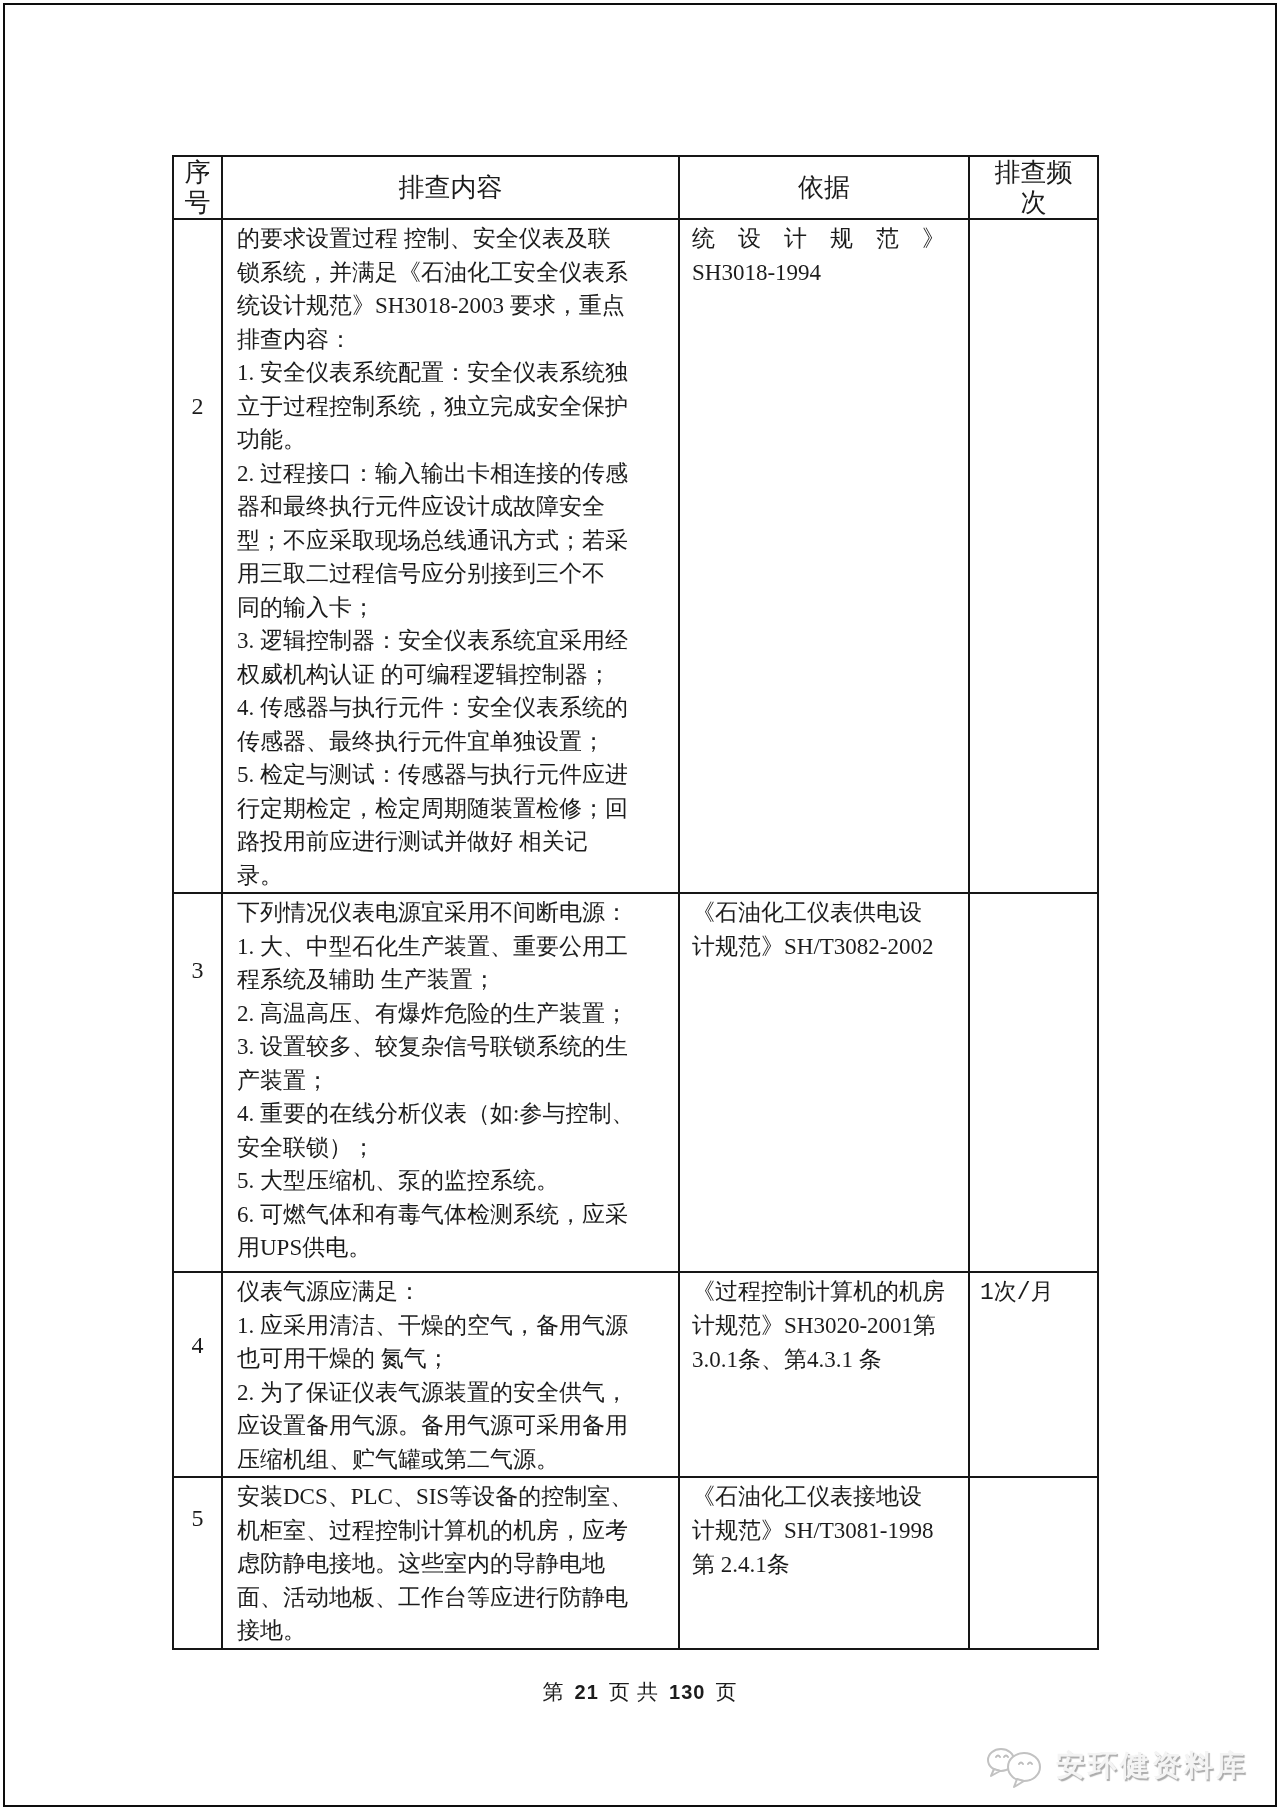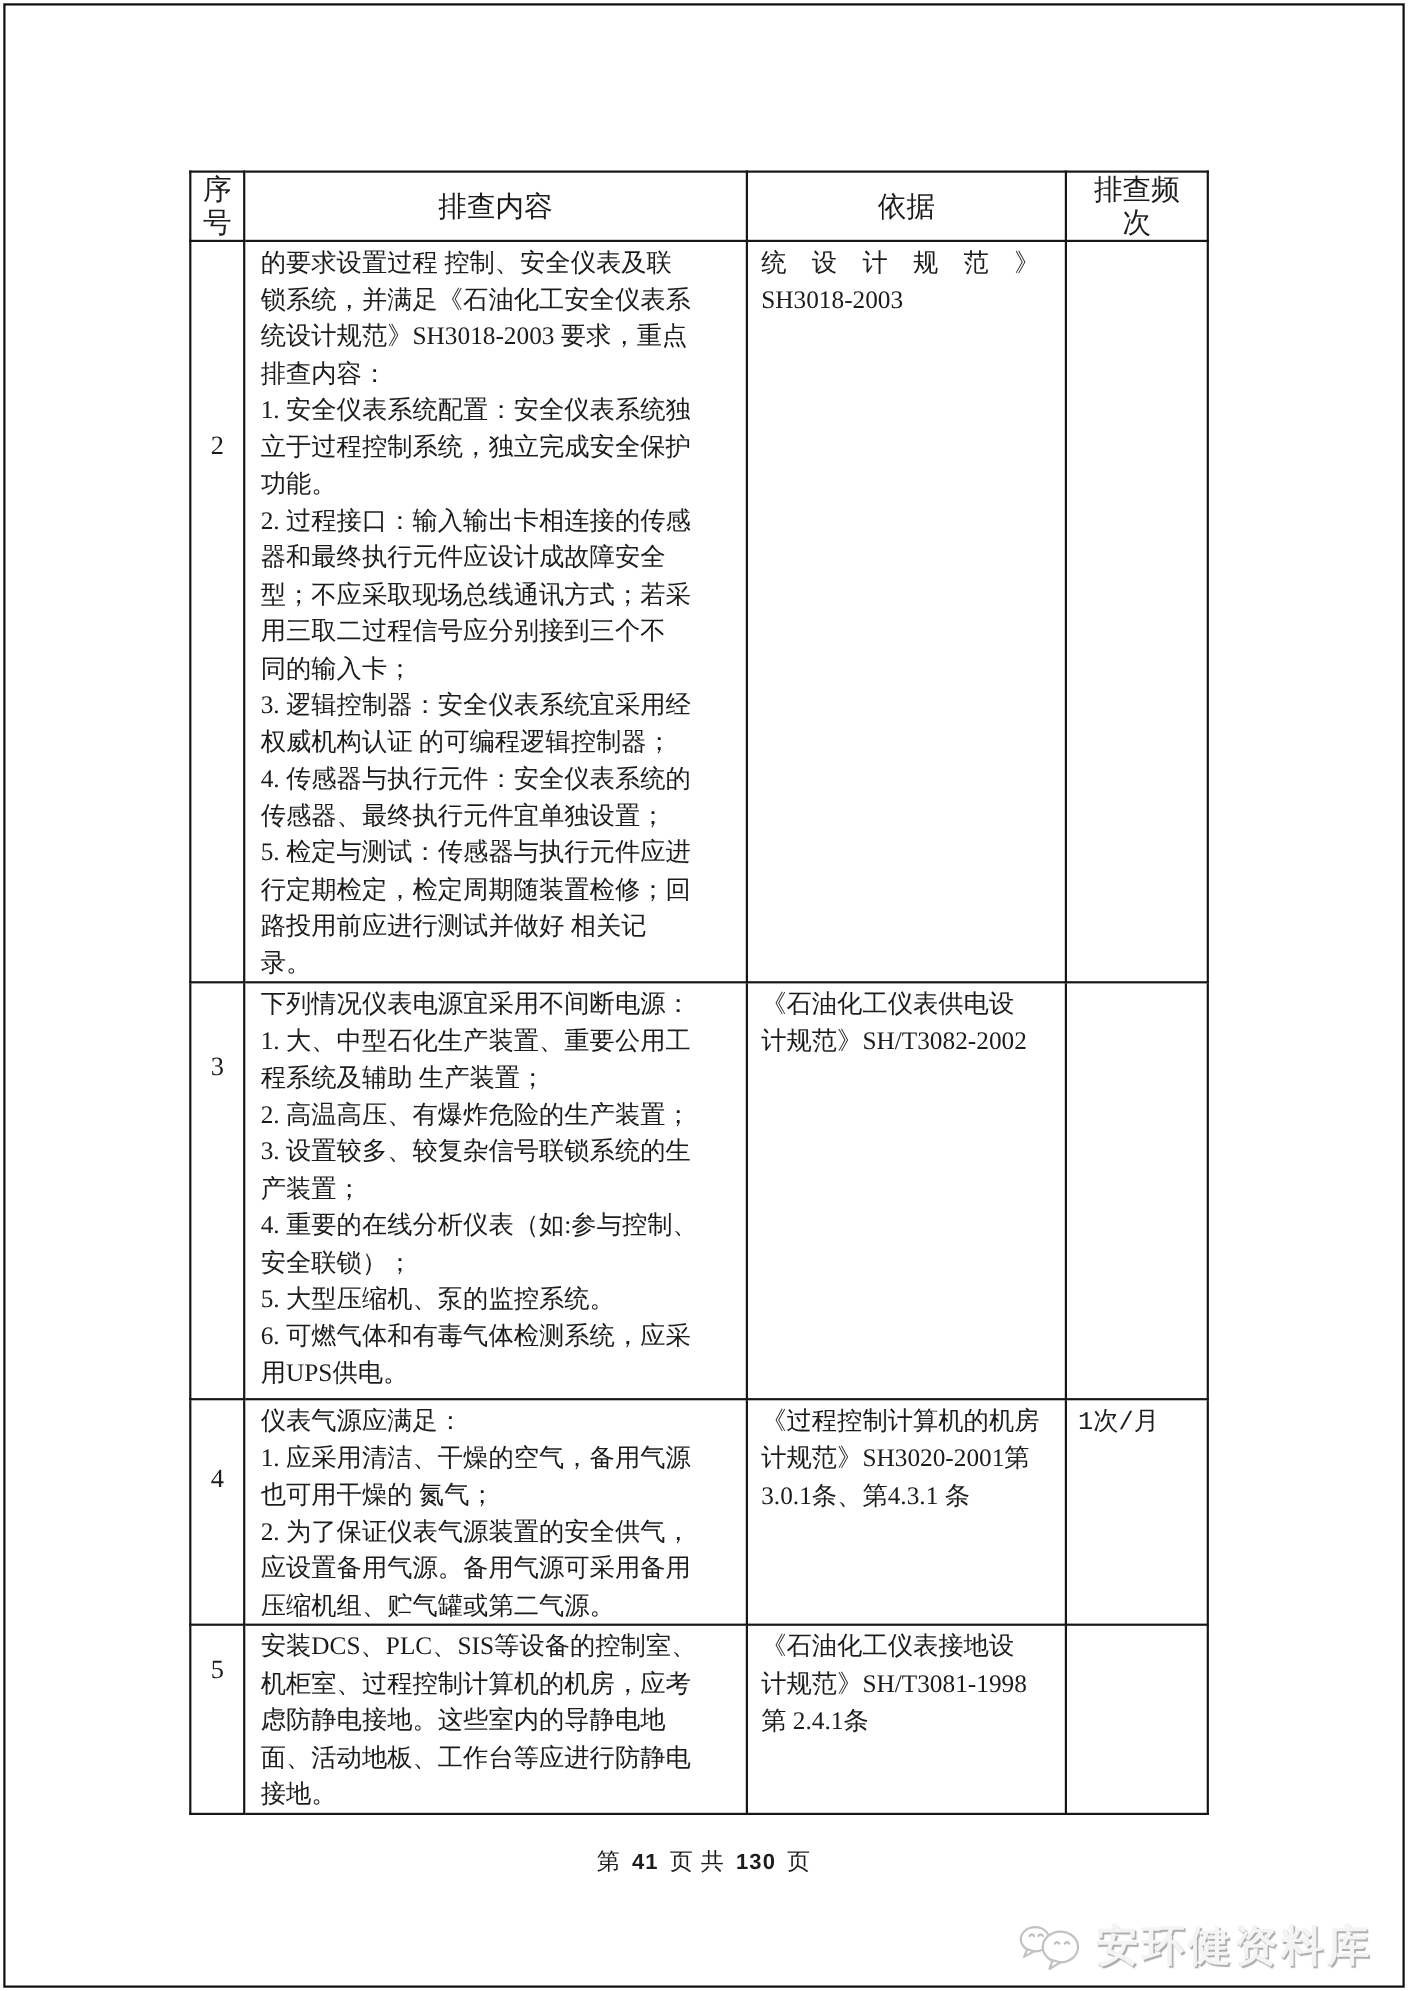--- a/index.html
+++ b/index.html
@@ -79,21 +79,21 @@
     font-family:"Liberation Sans","DejaVu Sans",sans-serif;
     font-weight:bold;
     font-size:20px;
   }
   .watermark{
     position:absolute;top:1742px;right:32px;
     display:flex;align-items:center;gap:10px;
   }
   .wm-text{
     font-family:"Liberation Sans","DejaVu Sans",sans-serif;
-    font-size:39px;
+    font-size:29px;
     letter-spacing:3px;
     color:#f4f4f4;
     text-shadow:1.5px 1.5px 1px #ababab, -0.5px -0.5px 0 #ffffff;
     font-weight:bold;
   }
   .wm-icon svg{display:block;}
 </style>
 </head>
 <body>
 
@@ -131,21 +131,21 @@
 同的输入卡；
 3. 逻辑控制器：安全仪表系统宜采用经
 权威机构认证 的可编程逻辑控制器；
 4. 传感器与执行元件：安全仪表系统的
 传感器、最终执行元件宜单独设置；
 5. 检定与测试：传感器与执行元件应进
 行定期检定，检定周期随装置检修；回
 路投用前应进行测试并做好 相关记
 录。</td>
       <td class="basis">统　设　计　规　范　》
-SH3018-2003</td>
+SH3018-1994</td>
       <td class="freq"></td>
     </tr>
     <tr class="r1">
       <td class="seq seq-r1">3</td>
       <td class="content">下列情况仪表电源宜采用不间断电源：
 1. 大、中型石化生产装置、重要公用工
 程系统及辅助 生产装置；
 2. 高温高压、有爆炸危险的生产装置；
 3. 设置较多、较复杂信号联锁系统的生
 产装置；
@@ -180,21 +180,21 @@
 接地。</td>
       <td class="basis">《石油化工仪表接地设
 计规范》SH/T3081-1998
 第 2.4.1条</td>
       <td class="freq"></td>
     </tr>
   </tbody>
 </table>
 
 <div class="footer">
-  <span>第</span><span class="num">41</span><span>页 共</span><span class="num">130</span><span>页</span>
+  <span>第</span><span class="num">21</span><span>页 共</span><span class="num">130</span><span>页</span>
 </div>
 
 <div class="watermark">
   <span class="wm-icon">
     <svg width="62" height="48" viewBox="0 0 62 48">
       <g fill="#ffffff" stroke="#c2c2c2" stroke-width="2">
         <ellipse cx="17" cy="18" rx="13" ry="11"></ellipse>
         <path d="M10 27 L7 34 L16 29 Z" stroke-linejoin="round"></path>
         <ellipse cx="40" cy="25" rx="16" ry="14"></ellipse>
         <path d="M33 37 L30 45 L40 39 Z" stroke-linejoin="round"></path>

